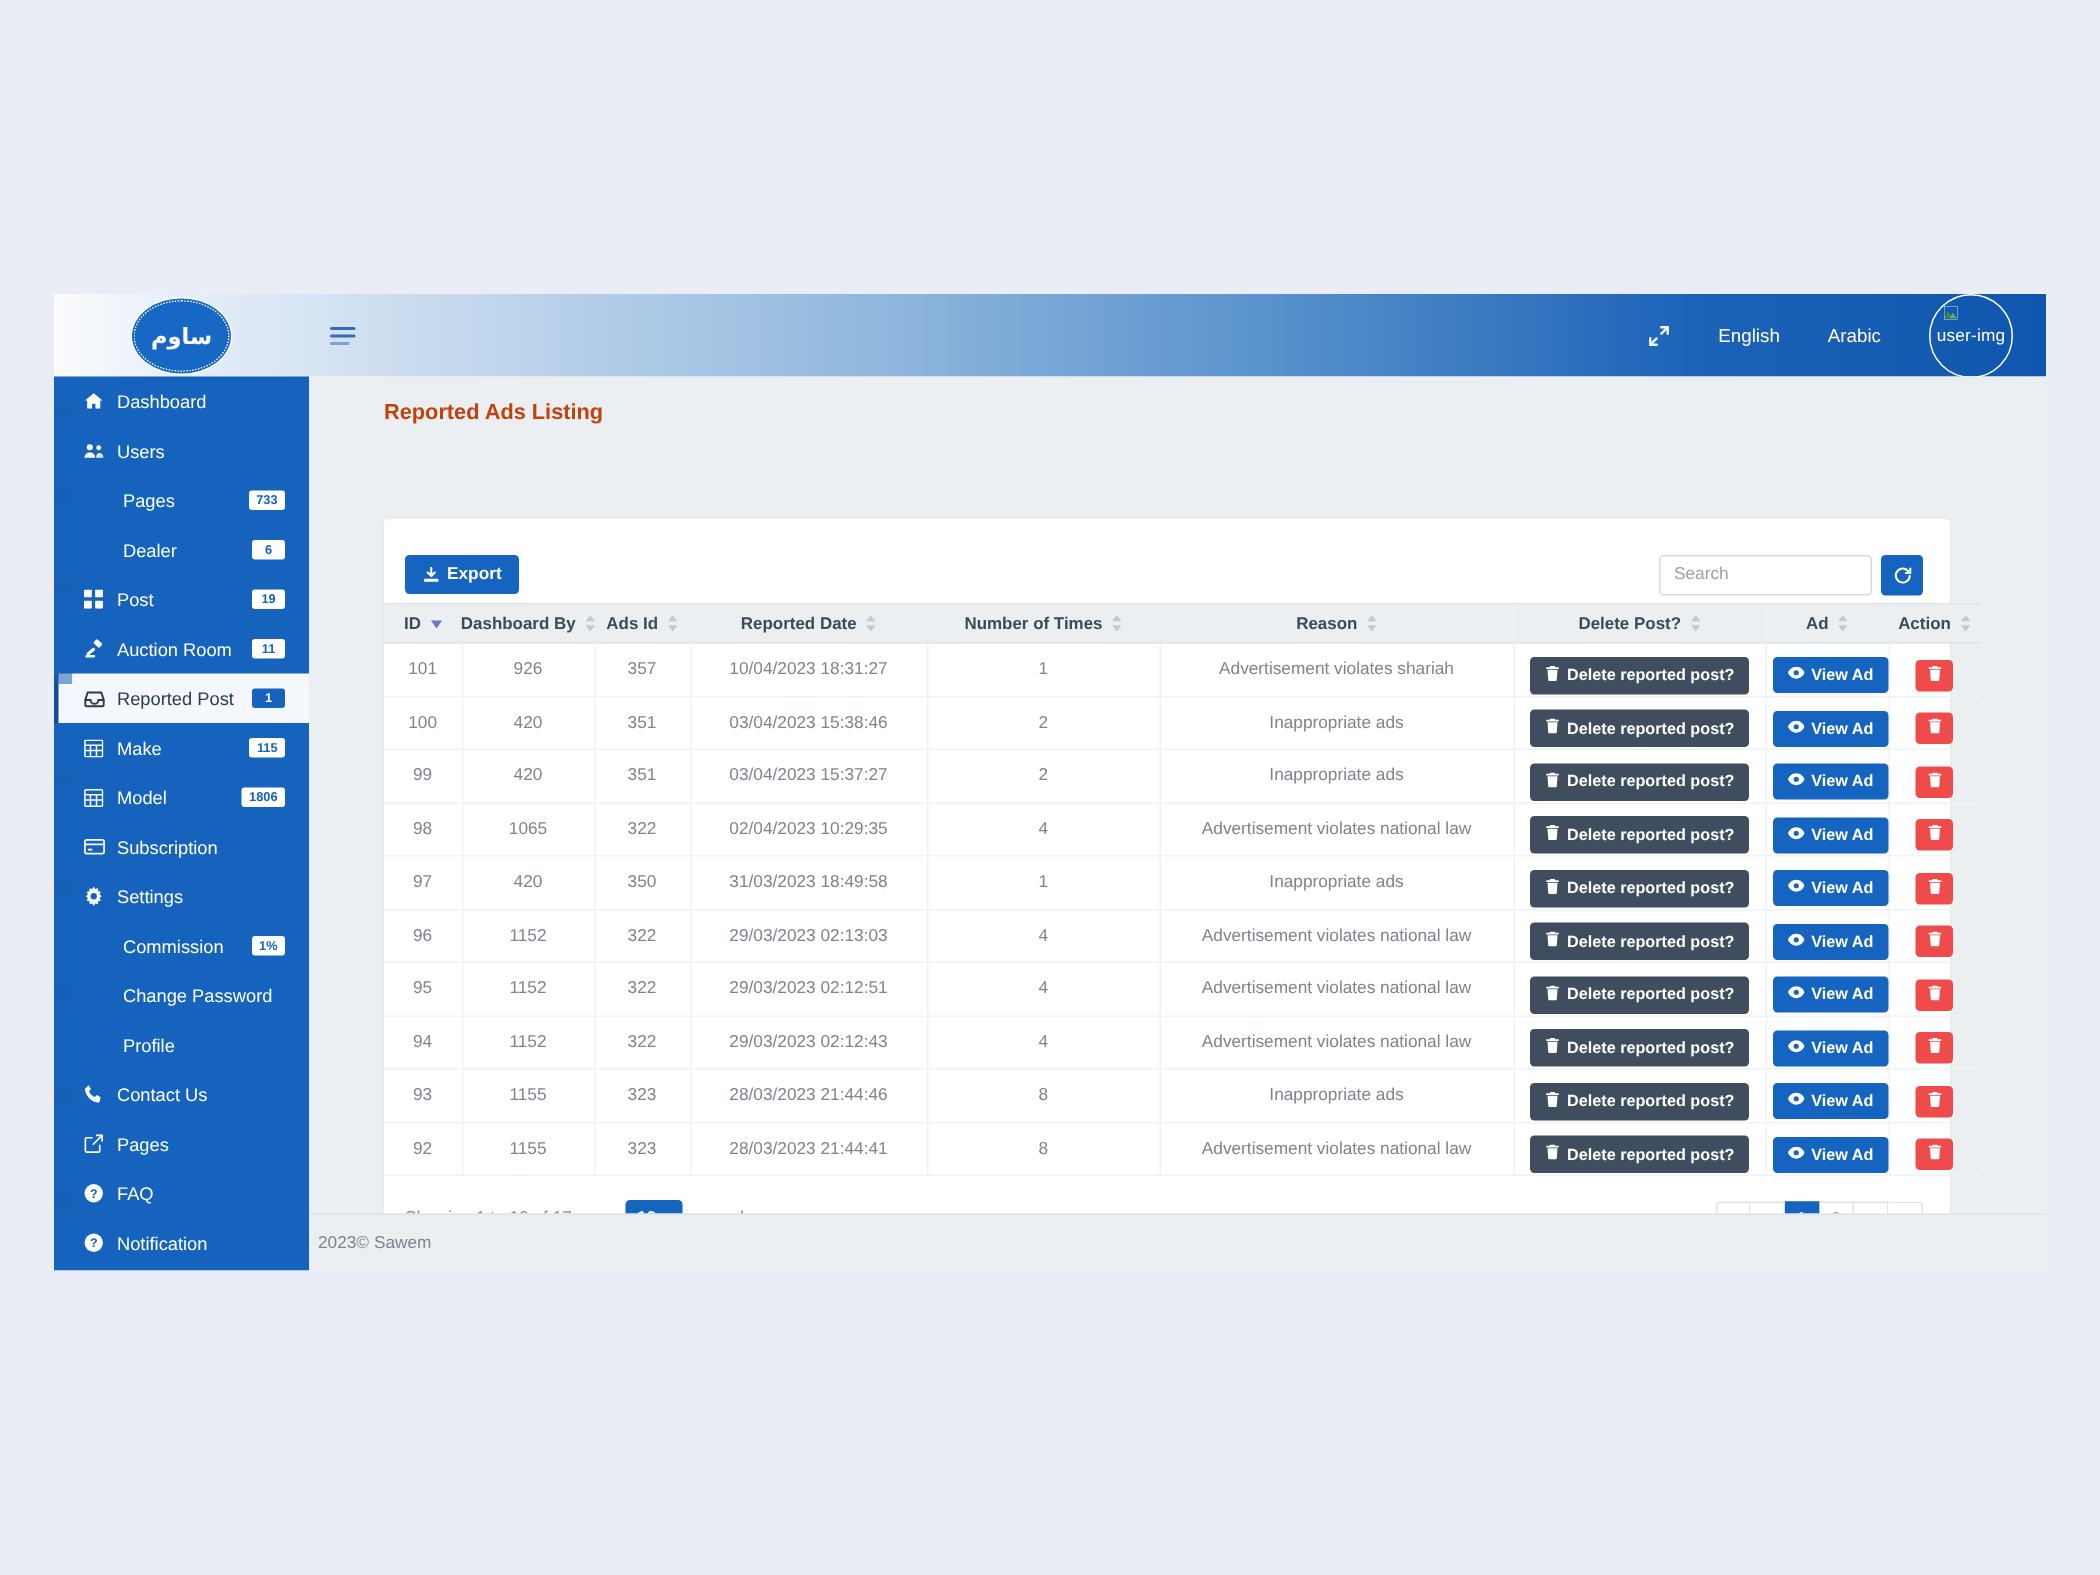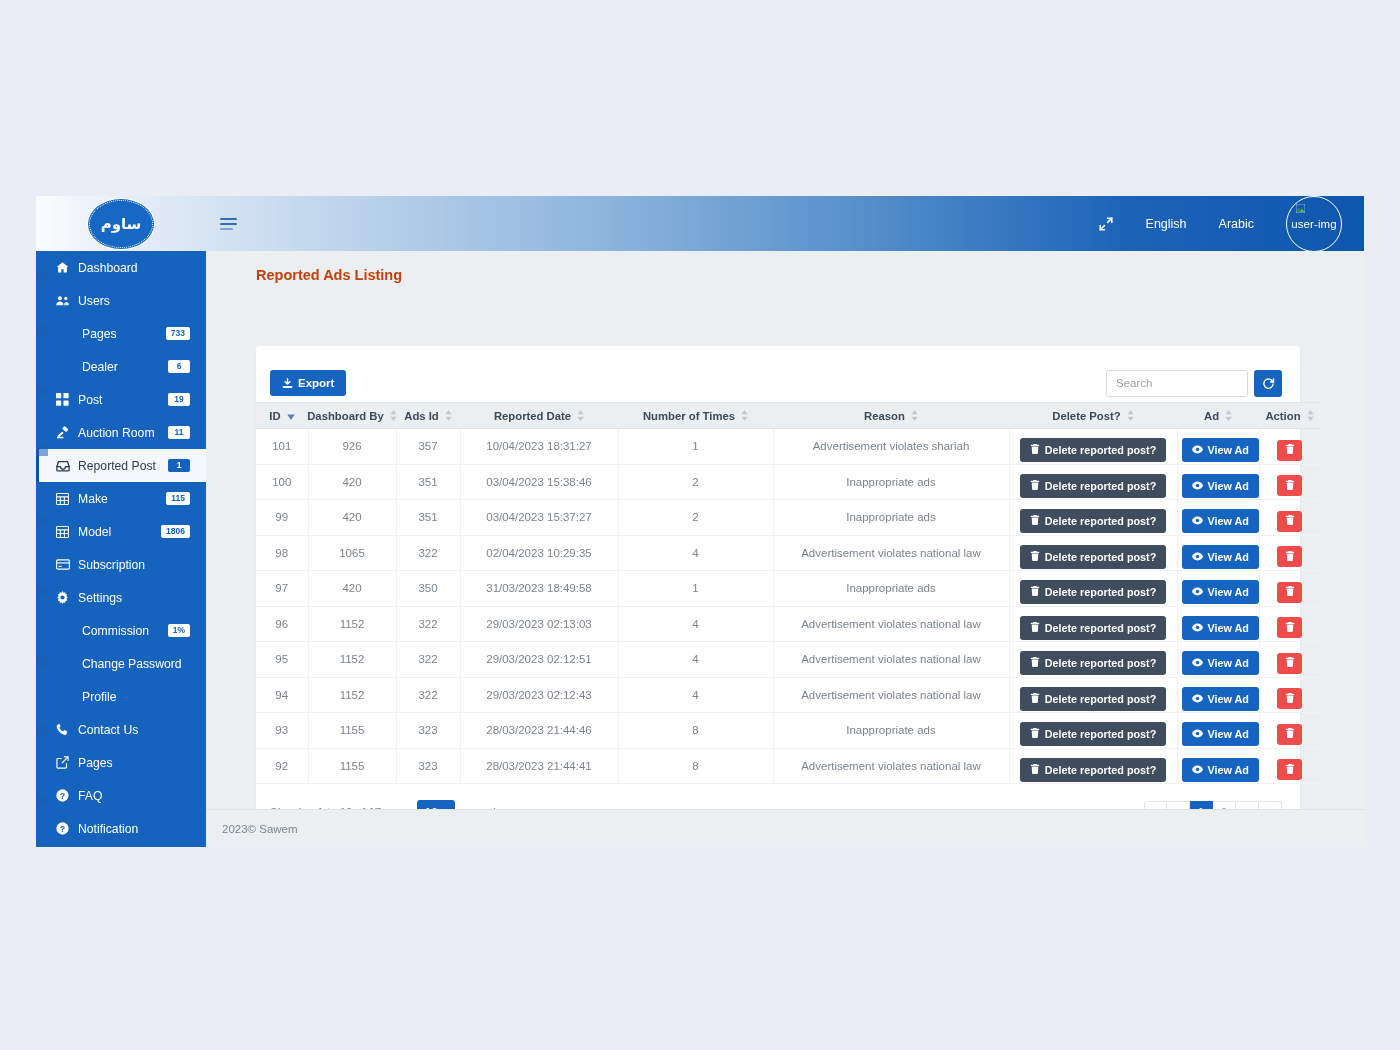--- a/index.html
+++ b/index.html
@@ -235,21 +235,21 @@
   .page-btn:last-child { border-radius: 0 3px 3px 0; }
   .page-btn.active { background: #1565c0; border-color: #1565c0; color: #fff; font-weight: 700; }
 
   
   #app-footer {
     position: absolute; left: 170px; bottom: 0;
     width: 1158px; height: 38px;
     background: #eceff1;
     border-top: 1px solid #dfe3e6;
     display: flex; align-items: center;
-    padding-left: 16px;
+    padding-left: 6px;
     font-size: 11.5px; color: #7c848d;
   }
 </style>
 </head>
 <body>
 
 <div id="app">
 
   <div id="topbar">
     <div id="logo-wrap">

